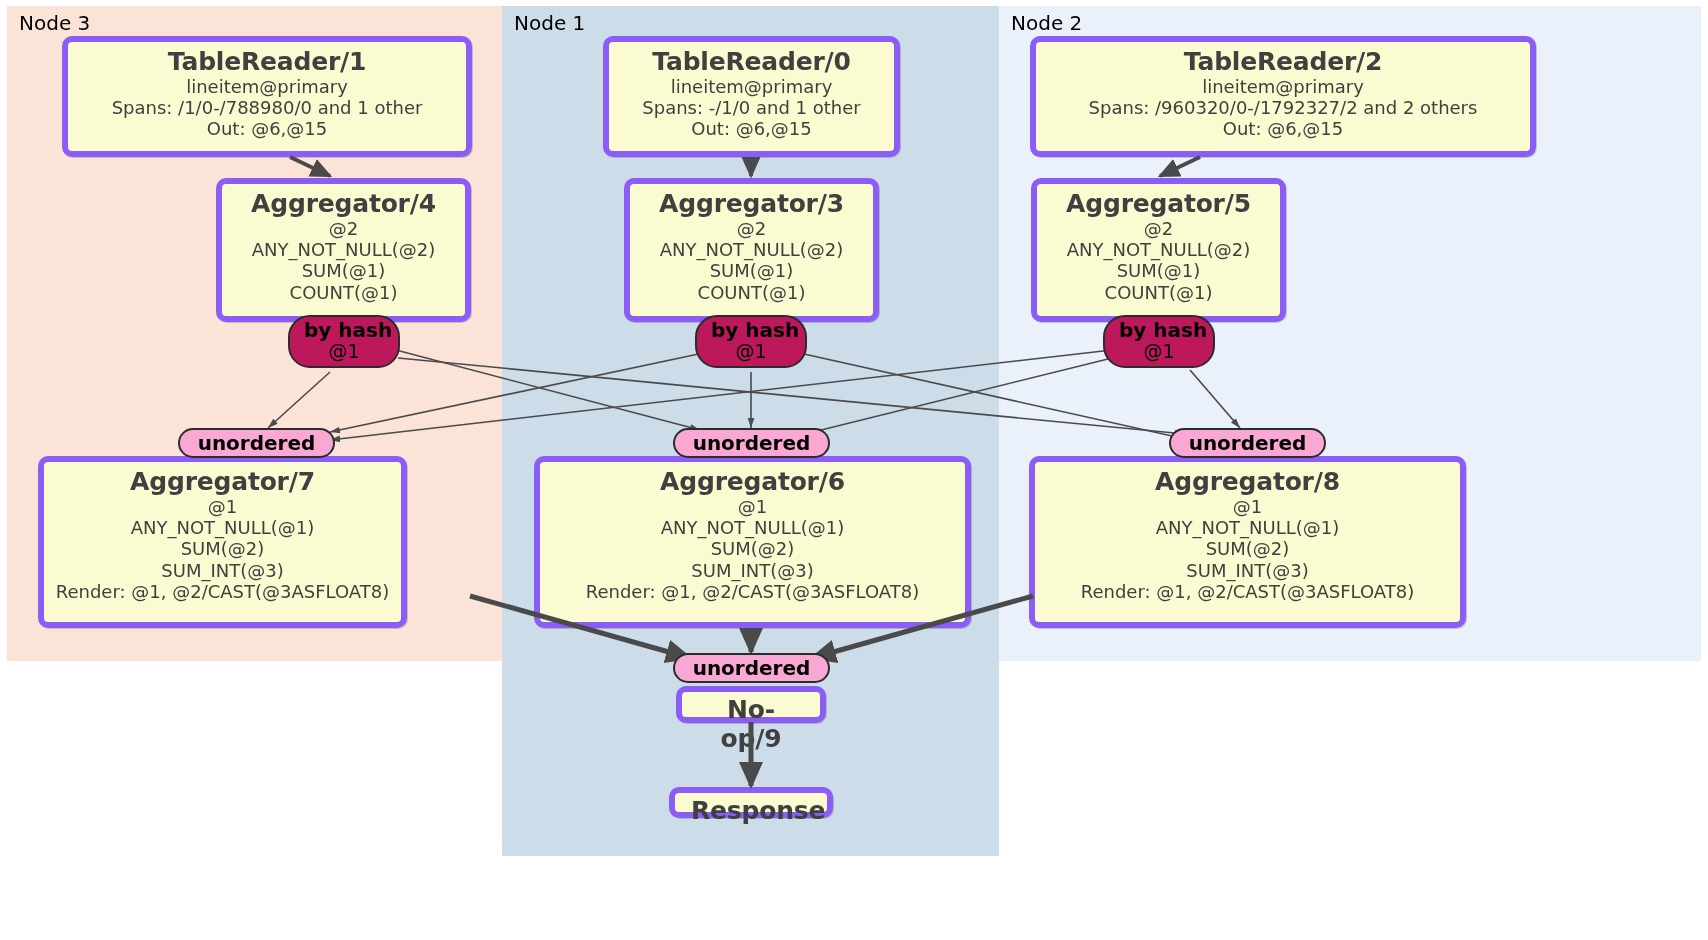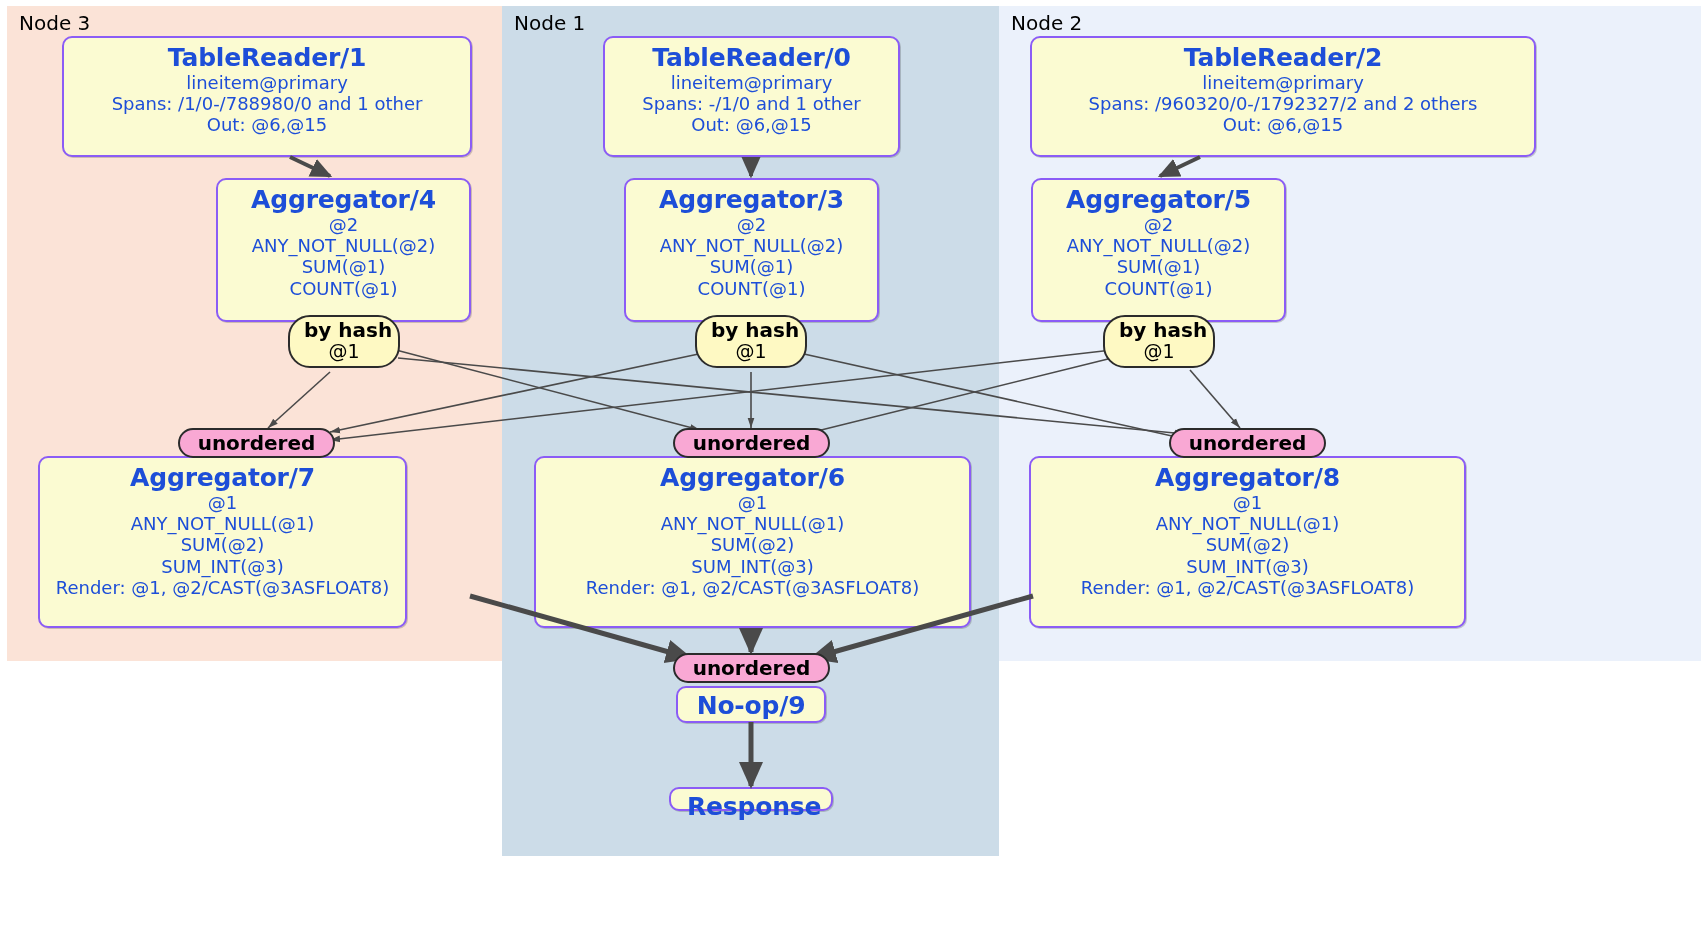--- a/index.html
+++ b/index.html
@@ -31,25 +31,25 @@
     color: #000000;
     line-height: 1.1;
     white-space: nowrap;
   }
 
   
   .box {
     position: absolute;
     box-sizing: border-box;
     background: #fbfbd2;
-    border: 2px solid #8b5cf6;
+    border: 6px solid #8b5cf6;
     border-radius: 10px;
     text-align: center;
     padding: 5px 10px 7px 10px;
-    color: #1d4ed8;
+    color: #404040;
     box-shadow: 1px 1px 0 rgba(0,0,0,0.18);
   }
   .box .title {
     font-weight: bold;
     font-size: 25px;
     line-height: 1.16;
     letter-spacing: -0.2px;
   }
   .box .line {
     font-size: 18px;
@@ -65,21 +65,21 @@
     position: absolute;
     box-sizing: border-box;
     border: 2px solid #2b2b2b;
     border-radius: 16px;
     text-align: center;
     padding: 2px 14px 3px 14px;
     color: #000000;
     z-index: 5;
   }
   .pill.hash {
-    background: #fef9c3;
+    background: #be185d;
     border-radius: 22px;
   }
   .pill.unordered {
     background: #f9a8d4;
     border-radius: 17px;
   }
   .pill .plabel {
     font-weight: bold;
     font-size: 20px;
     line-height: 1.1;

